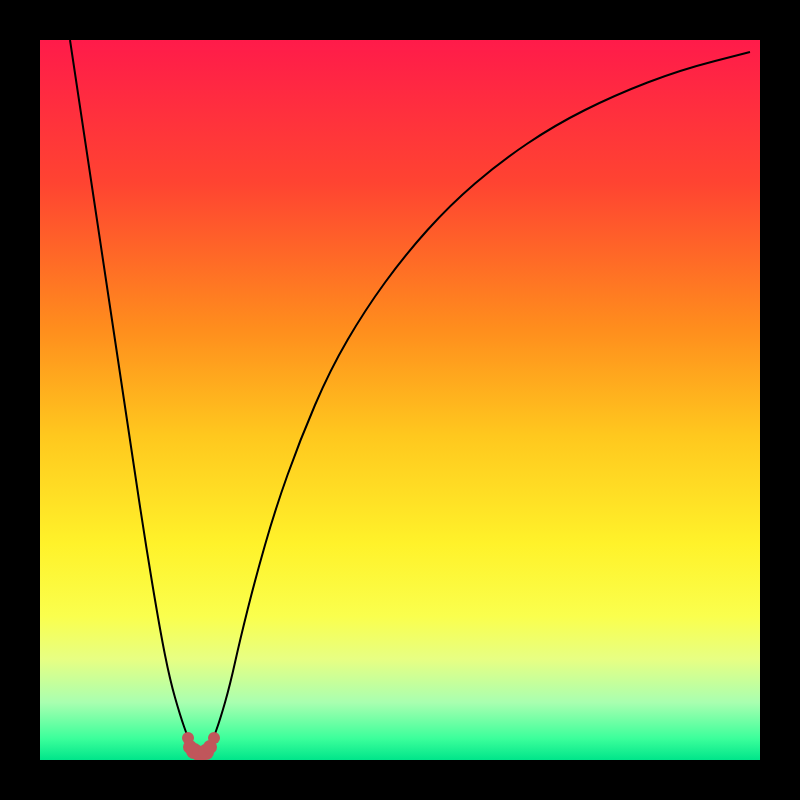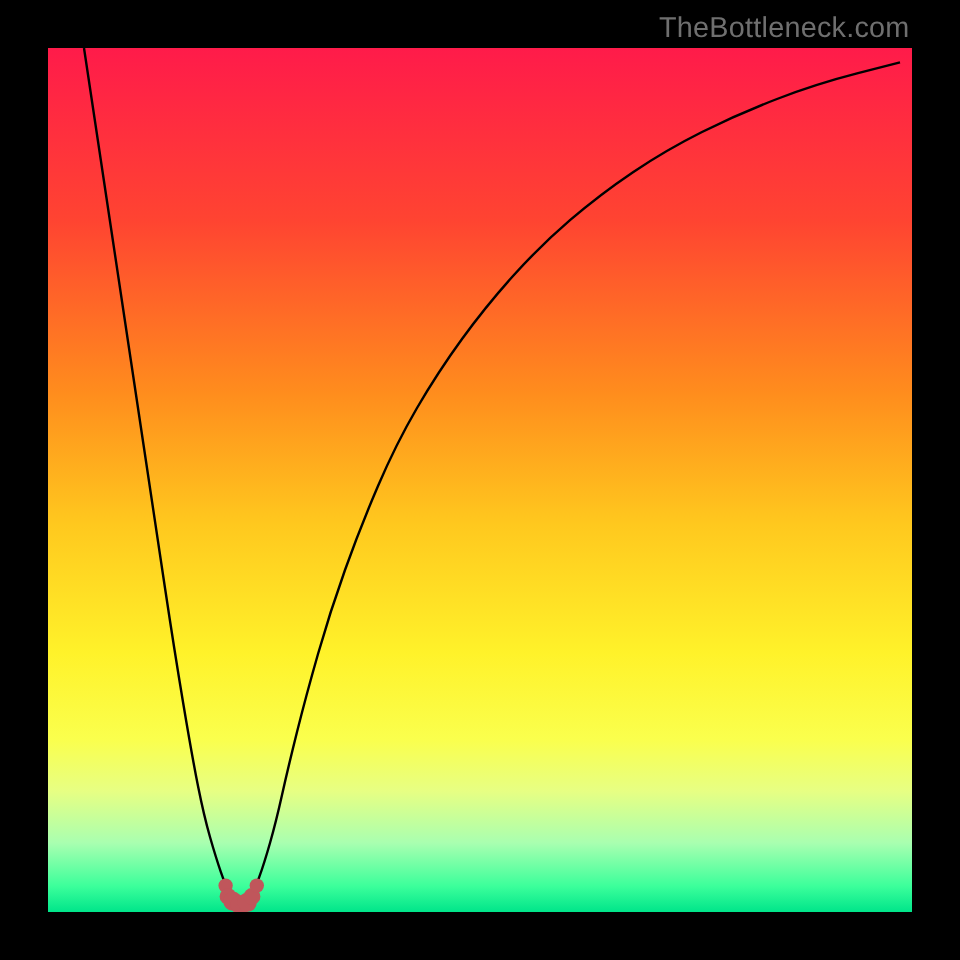--- a/index.html
+++ b/index.html
@@ -36,21 +36,20 @@
     pointer-events: none;
   }
   svg {
     display: block;
   }
 </style>
 </head>
 <body>
 
 <div class="frame">
-  <div class="watermark">TheBottleneck.com</div>
 
   <div class="plot">
     <svg id="chart-svg" width="720" height="720" viewBox="0 0 720 720">
       <defs>
         <linearGradient id="bg-grad" x1="0" y1="0" x2="0" y2="1">
             <stop offset="0%" stop-color="#ff1b4a"></stop>
             <stop offset="20%" stop-color="#ff4431"></stop>
             <stop offset="40%" stop-color="#ff8d1d"></stop>
             <stop offset="55.00000000000001%" stop-color="#ffc81e"></stop>
             <stop offset="70%" stop-color="#fff22a"></stop>

